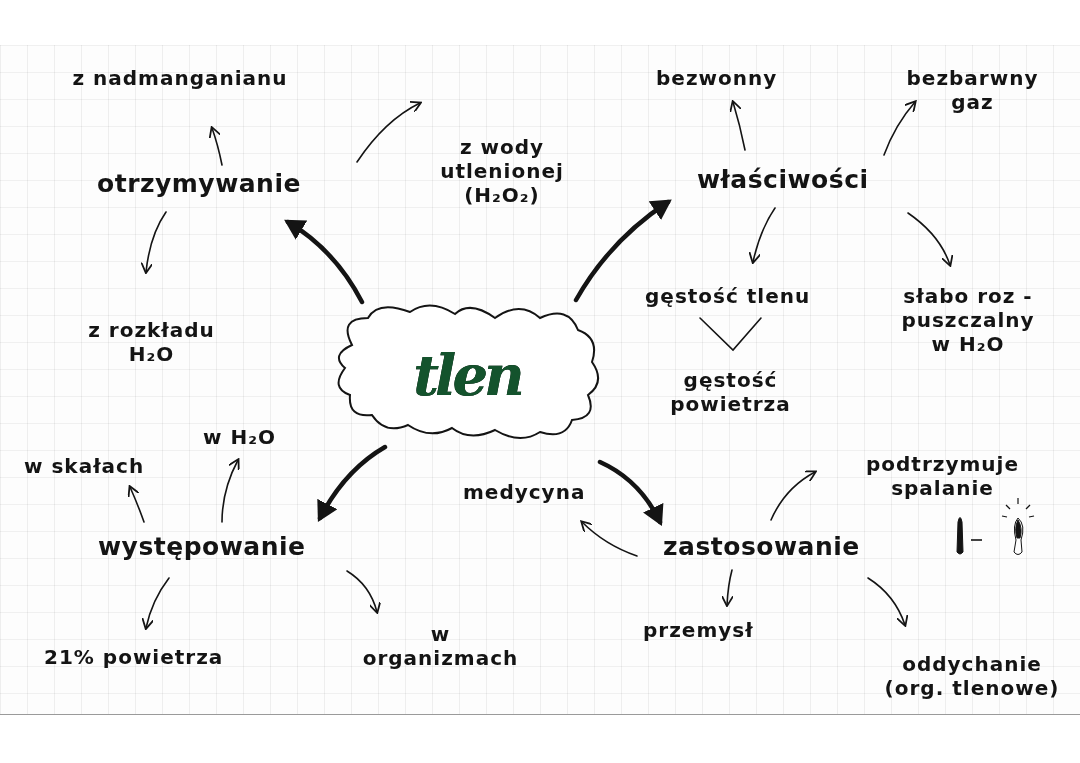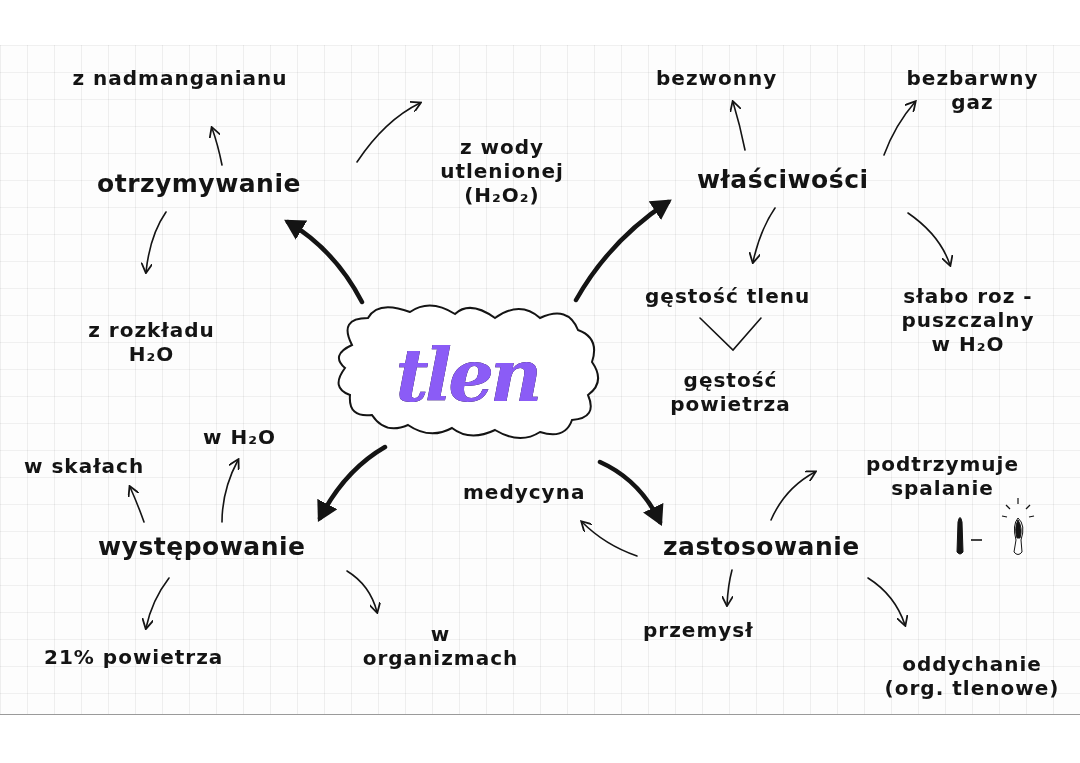--- a/index.html
+++ b/index.html
@@ -8,21 +8,21 @@
     background-color:#fdfdfd;
     background-image:
       linear-gradient(to right, rgba(0,0,0,0.06) 1px, transparent 1px),
       linear-gradient(to bottom, rgba(0,0,0,0.05) 1px, transparent 1px);
     background-size:27px 27px;}
   .bottom-line{position:absolute;left:0;top:714px;width:1080px;height:1px;background:#9a9a9a;}
   svg.arrows{position:absolute;left:0;top:0;width:1080px;height:763px;}
   .t{position:absolute;white-space:nowrap;font-size:20px;line-height:24px;color:#141414;font-weight:700;letter-spacing:1px;text-align:center;}
   .t.hdr{font-weight:bold;font-size:25px;letter-spacing:0.5px;}
   .center-word{position:absolute;left:338px;top:320px;width:258px;height:110px;display:flex;align-items:center;justify-content:center;
-    font-family:"DejaVu Serif",serif;font-style:italic;font-weight:bold;font-size:72px;color:#8b5cf6;letter-spacing:-4px;
+    font-family:"DejaVu Serif",serif;font-style:italic;font-weight:bold;font-size:56px;color:#14532d;letter-spacing:-4px;
     text-shadow:0 0 0 #000;text-align:center;}
 </style>
 </head>
 <body>
 
 <div class="paper"></div>
 <div class="bottom-line"></div>
 
 <svg class="arrows" viewBox="0 0 1080 763">
   <defs>

